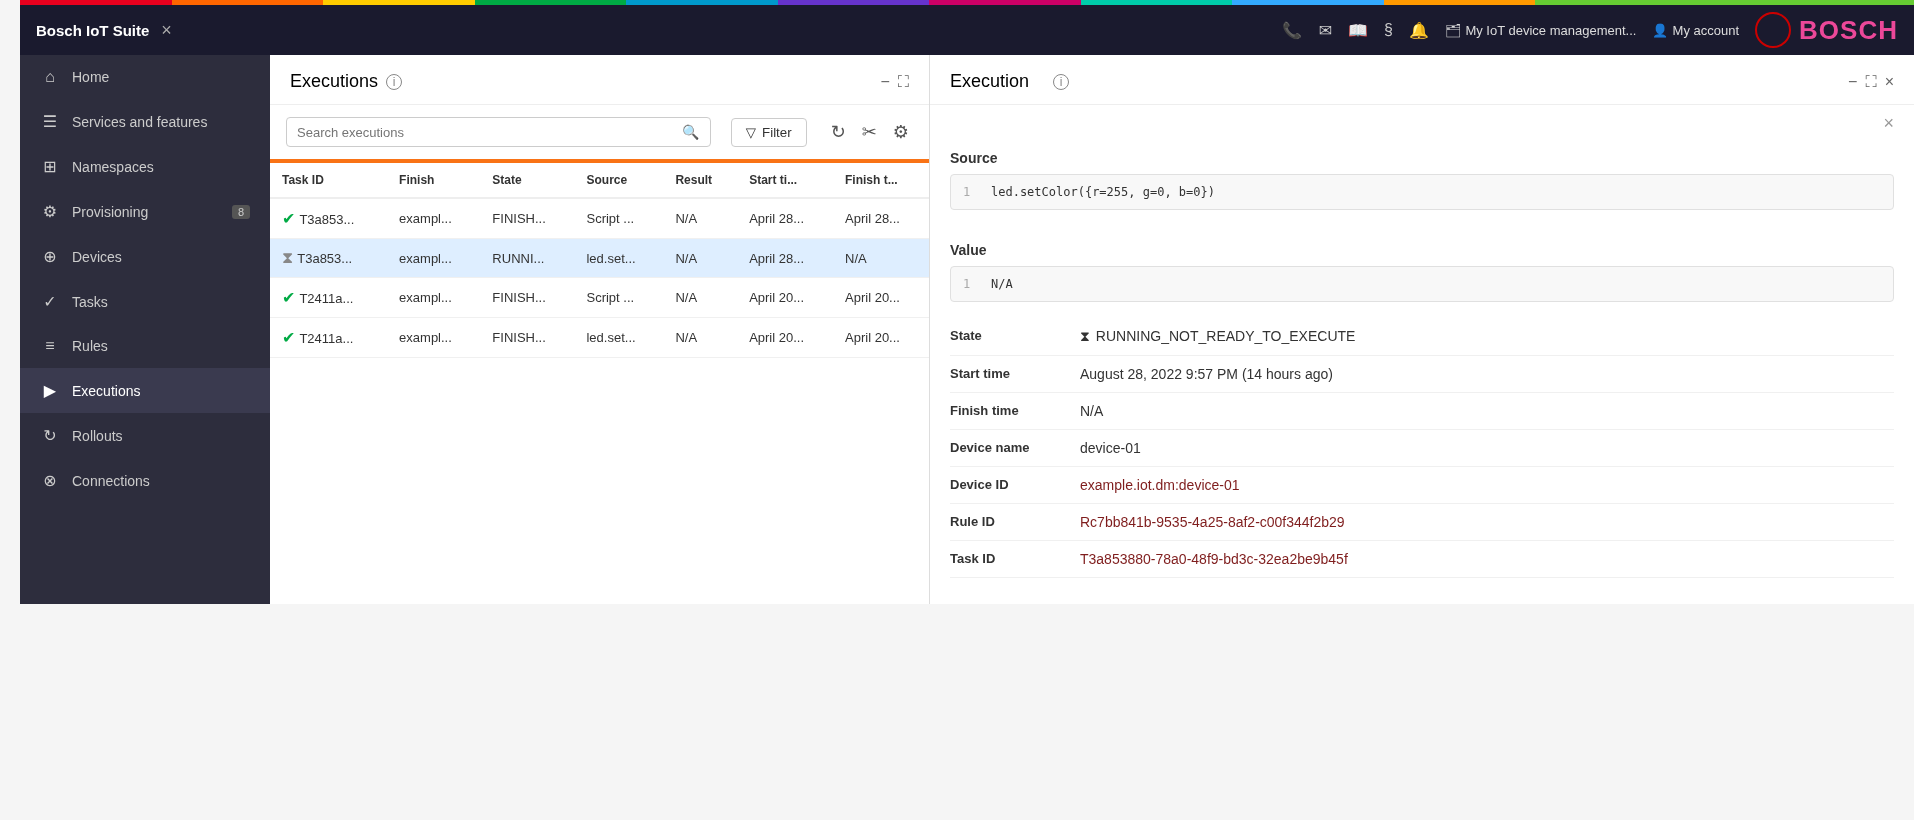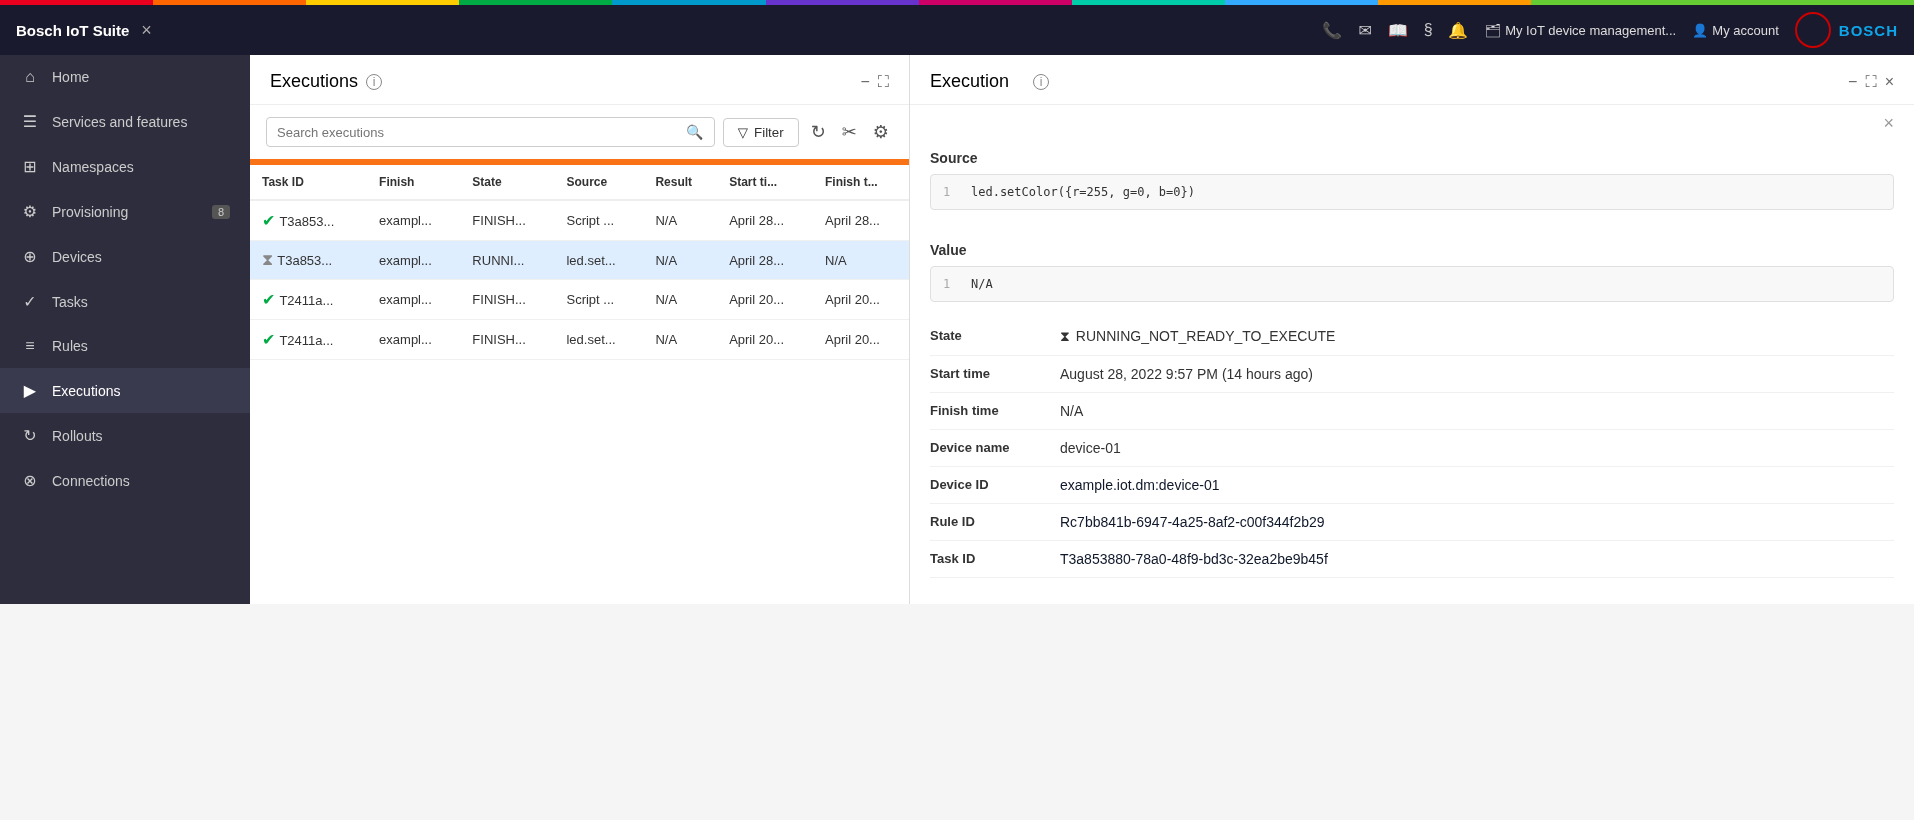--- a/index.html
+++ b/index.html
@@ -4,41 +4,41 @@
   <style>
     * { box-sizing: border-box; margin: 0; padding: 0; }
     body { font-family: 'Segoe UI', Arial, sans-serif; font-size: 13px; background: #f5f5f5; overflow: hidden; }
 
     
     .rainbow-bar {
       height: 5px;
       background: linear-gradient(to right, #e8001e 0%, #e8001e 8%, #ff6600 8%, #ff6600 16%, #ffcc00 16%, #ffcc00 24%, #00aa44 24%, #00aa44 32%, #0099cc 32%, #0099cc 40%, #6633cc 40%, #6633cc 48%, #cc0066 48%, #cc0066 56%, #00ccaa 56%, #00ccaa 64%, #33aaff 64%, #33aaff 72%, #ff9900 72%, #ff9900 80%, #66cc33 80%, #66cc33 100%);
     }
 
-    .app-container { display: flex; flex-direction: column; height: 604px; width: 1914px; }
+    .app-container { display: flex; flex-direction: column; height: 604px; width: 1914px; padding-left: 20px; }
 
     
     .header {
       display: flex;
       align-items: center;
       justify-content: space-between;
       background: #1a1a2e;
       height: 50px;
       padding: 0 16px;
       color: white;
     }
     .header-left { display: flex; align-items: center; gap: 12px; }
     .header-logo { font-size: 15px; font-weight: 600; color: white; }
     .header-close { color: #aaa; cursor: pointer; font-size: 18px; }
     .header-right { display: flex; align-items: center; gap: 16px; font-size: 13px; color: #ddd; }
     .header-icon { font-size: 16px; cursor: pointer; color: #ccc; }
     .header-link { display: flex; align-items: center; gap: 4px; cursor: pointer; color: #ddd; }
     .bosch-logo { display: flex; align-items: center; gap: 8px; }
     .bosch-circle { width: 36px; height: 36px; border-radius: 50%; border: 2px solid #cc0000; display: flex; align-items: center; justify-content: center; }
-    .bosch-text { color: #0ea5e9; font-size: 15px; font-weight: bold; letter-spacing: 1px; }
+    .bosch-text { color: #ec4899; font-size: 26px; font-weight: bold; letter-spacing: 1px; }
 
     
     .main-layout { display: flex; flex: 1; overflow: hidden; }
 
     
     .sidebar {
       width: 250px;
       background: #2d2d3d;
       color: #ccc;
       display: flex;
@@ -82,21 +82,21 @@
       align-items: center;
       justify-content: space-between;
       padding: 16px 20px 12px;
       border-bottom: 1px solid #eee;
     }
     .panel-title { font-size: 18px; font-weight: 500; display: flex; align-items: center; gap: 8px; }
     .panel-title-actions { display: flex; gap: 8px; color: #666; }
     .panel-title-actions span { cursor: pointer; font-size: 16px; }
 
     
-    .search-bar { display: flex; align-items: center; padding: 12px 16px; gap: 8px; border-bottom: 6px solid #f97316; }
+    .search-bar { display: flex; align-items: center; padding: 12px 16px; gap: 20px; border-bottom: 4px solid #f97316; }
     .search-input-wrap {
       display: flex;
       align-items: center;
       border: 1px solid #ccc;
       border-radius: 4px;
       padding: 6px 10px;
       flex: 1;
       gap: 8px;
       background: white;
     }
@@ -154,21 +154,21 @@
 
     .detail-grid { padding: 0 20px; }
     .detail-row {
       display: flex;
       padding: 10px 0;
       border-bottom: 1px solid #f0f0f0;
       align-items: flex-start;
     }
     .detail-label { font-weight: 600; color: #333; min-width: 130px; font-size: 13px; }
     .detail-value { color: #333; font-size: 14px; }
-    .detail-value.link { color: #0f172a; cursor: pointer; text-decoration: none; }
+    .detail-value.link { color: #7f1d1d; cursor: pointer; text-decoration: none; }
 
     .info-icon { font-size: 12px; color: #888; cursor: pointer; border: 1px solid #888; border-radius: 50%; width: 16px; height: 16px; display: inline-flex; align-items: center; justify-content: center; }
   </style>
 </head>
 <body>
 
 <div class="app-container">
   <div class="rainbow-bar"></div>
 
   <div class="header">
@@ -386,21 +386,21 @@
           </div>
 
           <div class="detail-row">
             <span class="detail-label">Device ID</span>
             <a class="detail-value link">example.iot.dm:device-01</a>
           </div>
 
 
           <div class="detail-row">
             <span class="detail-label">Rule ID</span>
-            <a class="detail-value link">Rc7bb841b-6947-4a25-8af2-c00f344f2b29</a>
+            <a class="detail-value link">Rc7bb841b-9535-4a25-8af2-c00f344f2b29</a>
           </div>
 
 
           <div class="detail-row">
             <span class="detail-label">Task ID</span>
             <a class="detail-value link">T3a853880-78a0-48f9-bd3c-32ea2be9b45f</a>
           </div>
 
         </div>
       </div>

